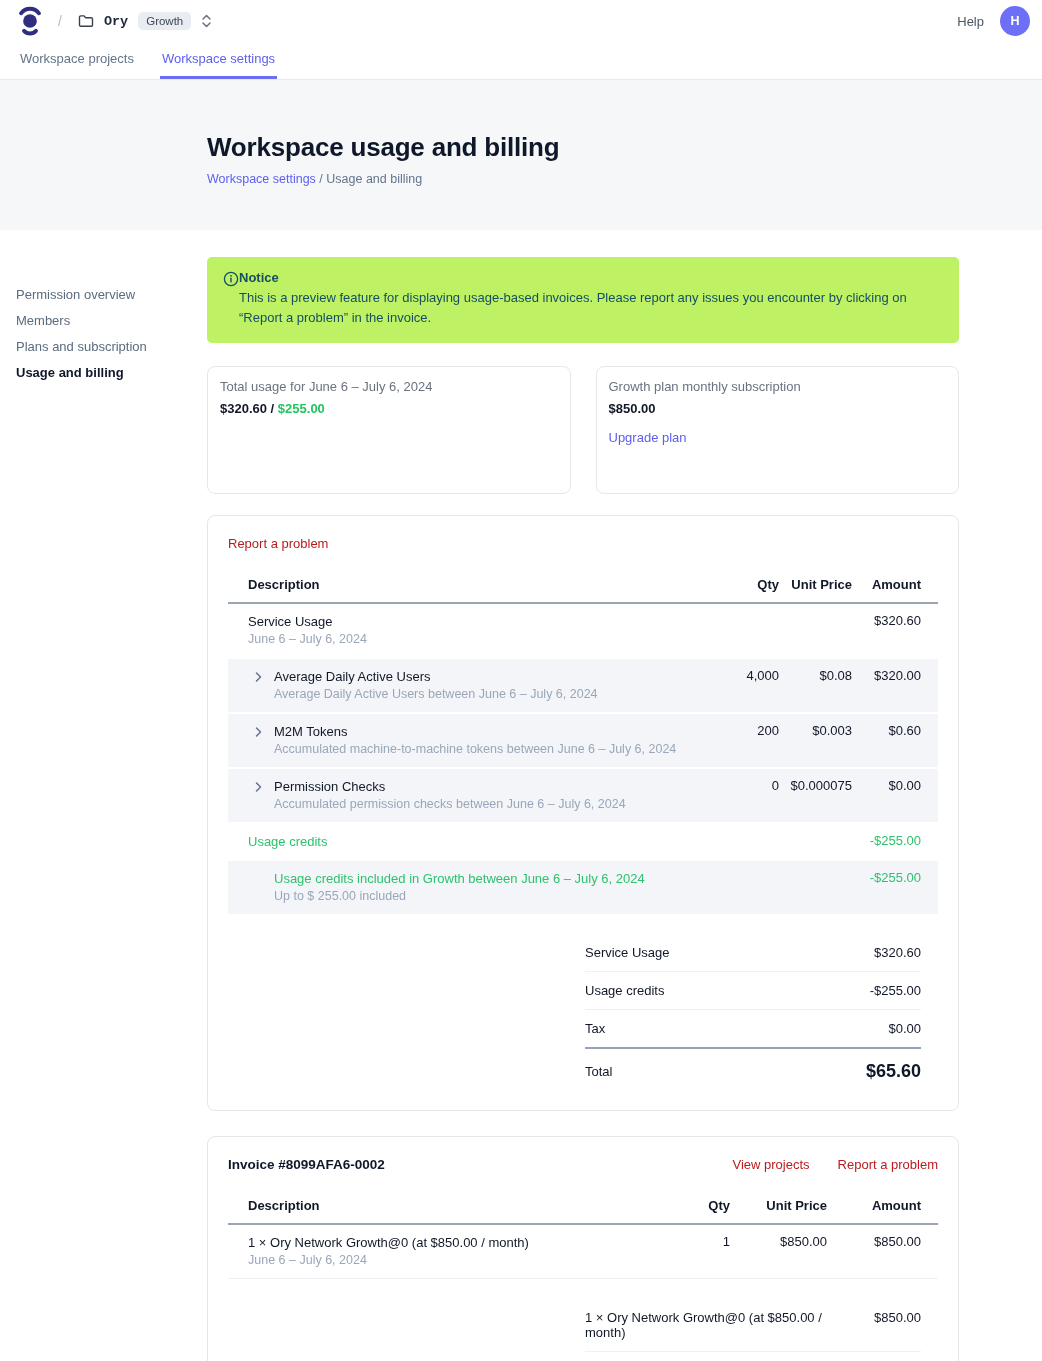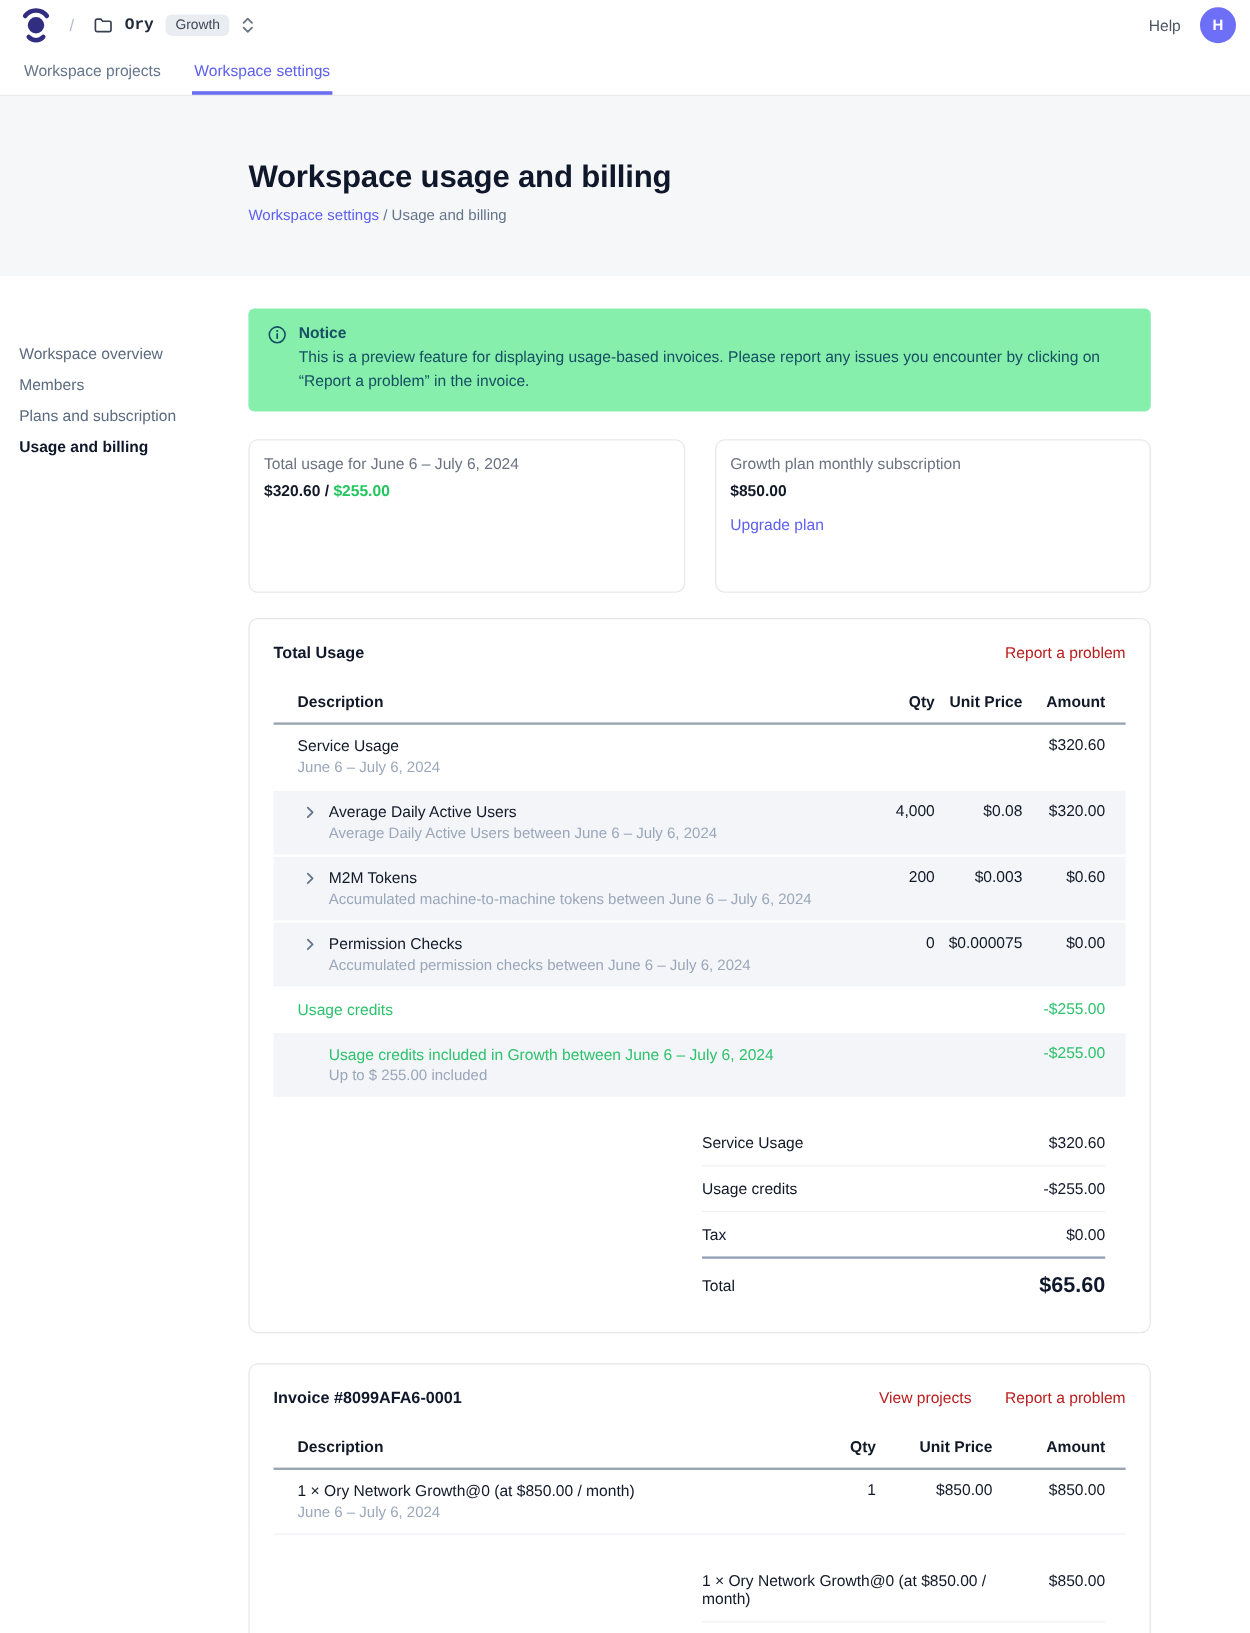--- a/index.html
+++ b/index.html
@@ -35,21 +35,21 @@
   .hero-crumbs .crumb-rest { color:#64748b; }
 
   
   .main { position:relative; padding-bottom:16px; }
   .sidebar { position:absolute; left:16px; top:30px; width:180px; }
   .side-item { color:#5b6b7f; font-size:13px; margin-bottom:10px; line-height:16px; cursor:pointer; }
   .side-item.active { color:#0f172a; font-weight:700; }
   .content { margin-left:207px; width:752px; }
 
   
-  .notice { margin-top:27px; background:#86efac; border-radius:5px; padding:13px 16px 15px; display:flex; gap:10px; }
+  .notice { margin-top:27px; background:#bef264; border-radius:5px; padding:13px 16px 15px; display:flex; }
   .notice-icon { flex:0 0 auto; margin-top:1px; }
   .notice-title { font-weight:700; color:#164e63; font-size:13px; }
   .notice-body { color:#164e63; font-size:13px; line-height:1.55; margin-top:3px; max-width:696px; }
 
   
   .cards-row { display:flex; gap:25px; margin-top:23px; }
   .mini-card { flex:1; border:1px solid #e5e7eb; border-radius:8px; padding:12px; height:128px; background:#fff; }
   .mini-label { color:#6b7280; font-size:13px; }
   .mini-value { margin-top:7px; font-size:13px; font-weight:600; color:#111827; }
   .mini-value .green { color:#22c55e; }
@@ -140,21 +140,21 @@
     <a class="crumb-link">Workspace settings</a>
     <span class="crumb-rest">/</span>
     <span class="crumb-rest">Usage and billing</span>
   </div>
 </div>
 
 <div class="main">
 
   <div class="sidebar">
 
-      <div class="side-item"><span>Workspace overview</span></div>
+      <div class="side-item"><span>Permission overview</span></div>
 
       <div class="side-item"><span>Members</span></div>
 
       <div class="side-item"><span>Plans and subscription</span></div>
 
       <div class="side-item active"><span>Usage and billing</span></div>
     </div>
 
   <div class="content">
 
@@ -181,21 +181,20 @@
       </div>
       <div class="mini-card">
         <div class="mini-label">Growth plan monthly subscription</div>
         <div class="mini-value">$850.00</div>
         <a class="mini-action">Upgrade plan</a>
       </div>
     </div>
 
     <div class="card usage-card">
       <div class="card-head">
-        <div class="card-title">Total Usage</div>
         <div class="card-links">
           <a class="card-link">Report a problem</a>
         </div>
       </div>
       <div class="tbl">
         <div class="t-row usage-grid t-header">
           <div class="cell desc">Description</div>
           <div class="cell num">Qty</div>
           <div class="cell num">Unit Price</div>
           <div class="cell num amount">Amount</div>
@@ -301,21 +300,21 @@
           </div>
         <div class="total-row">
           <div class="total-label">Total</div>
           <div class="total-value">$65.60</div>
         </div>
       </div>
     </div>
 
     <div class="card invoice-card">
       <div class="card-head">
-        <div class="card-title">Invoice #8099AFA6-0001</div>
+        <div class="card-title">Invoice #8099AFA6-0002</div>
         <div class="card-links">
           <a class="card-link">View projects</a>
           <a class="card-link">Report a problem</a>
         </div>
       </div>
       <div class="tbl">
         <div class="t-row invoice-grid t-header">
           <div class="cell desc">Description</div>
           <div class="cell num">Qty</div>
           <div class="cell num">Unit Price</div>

